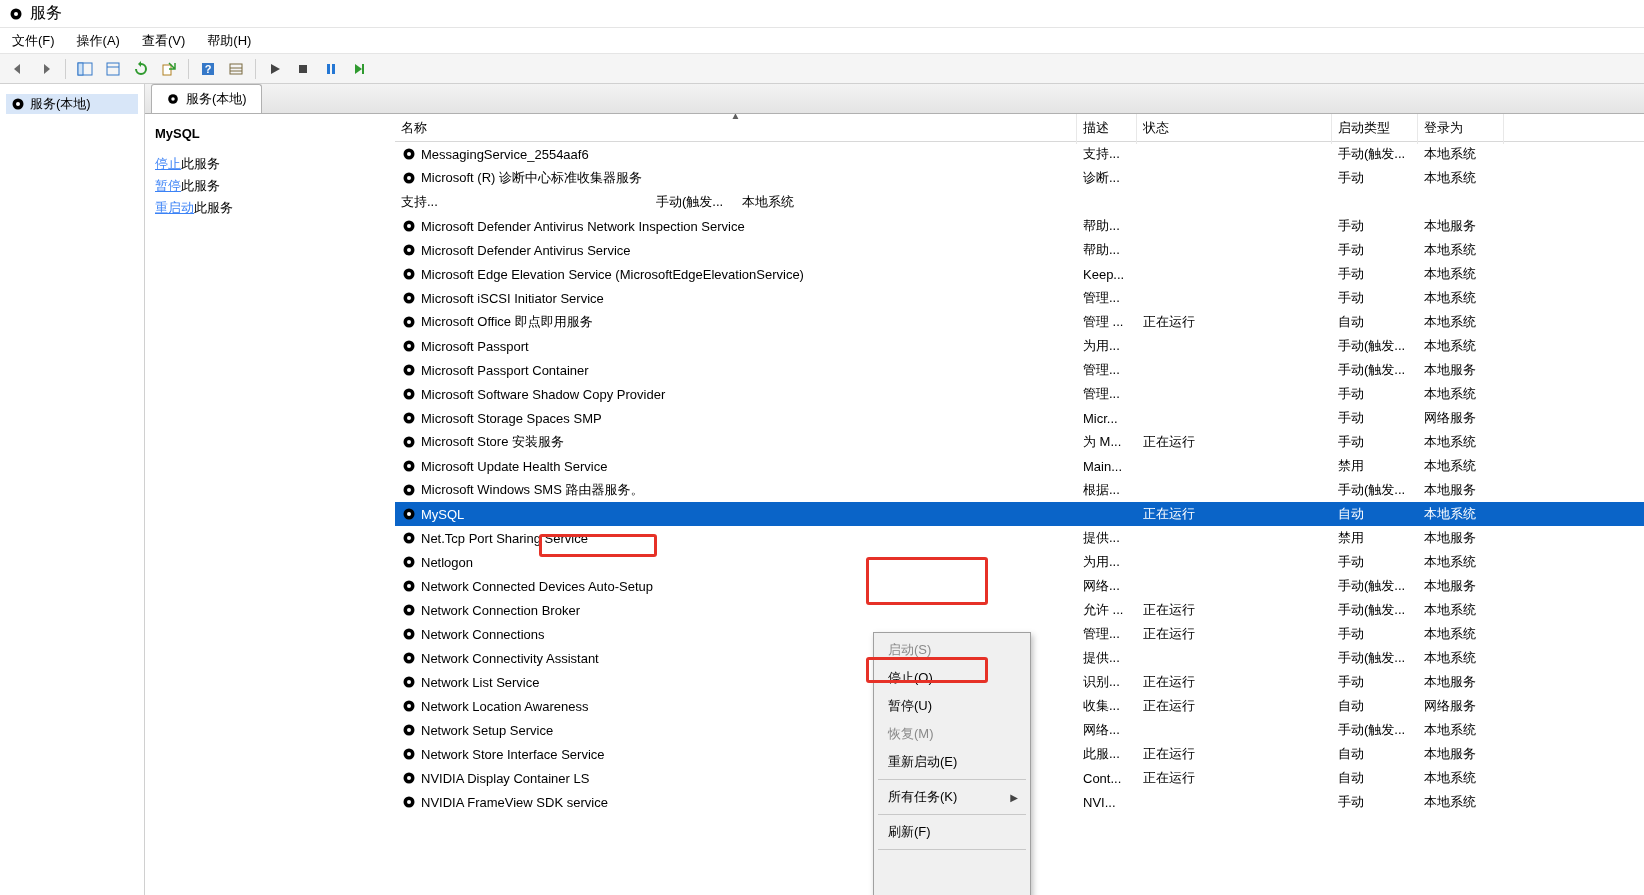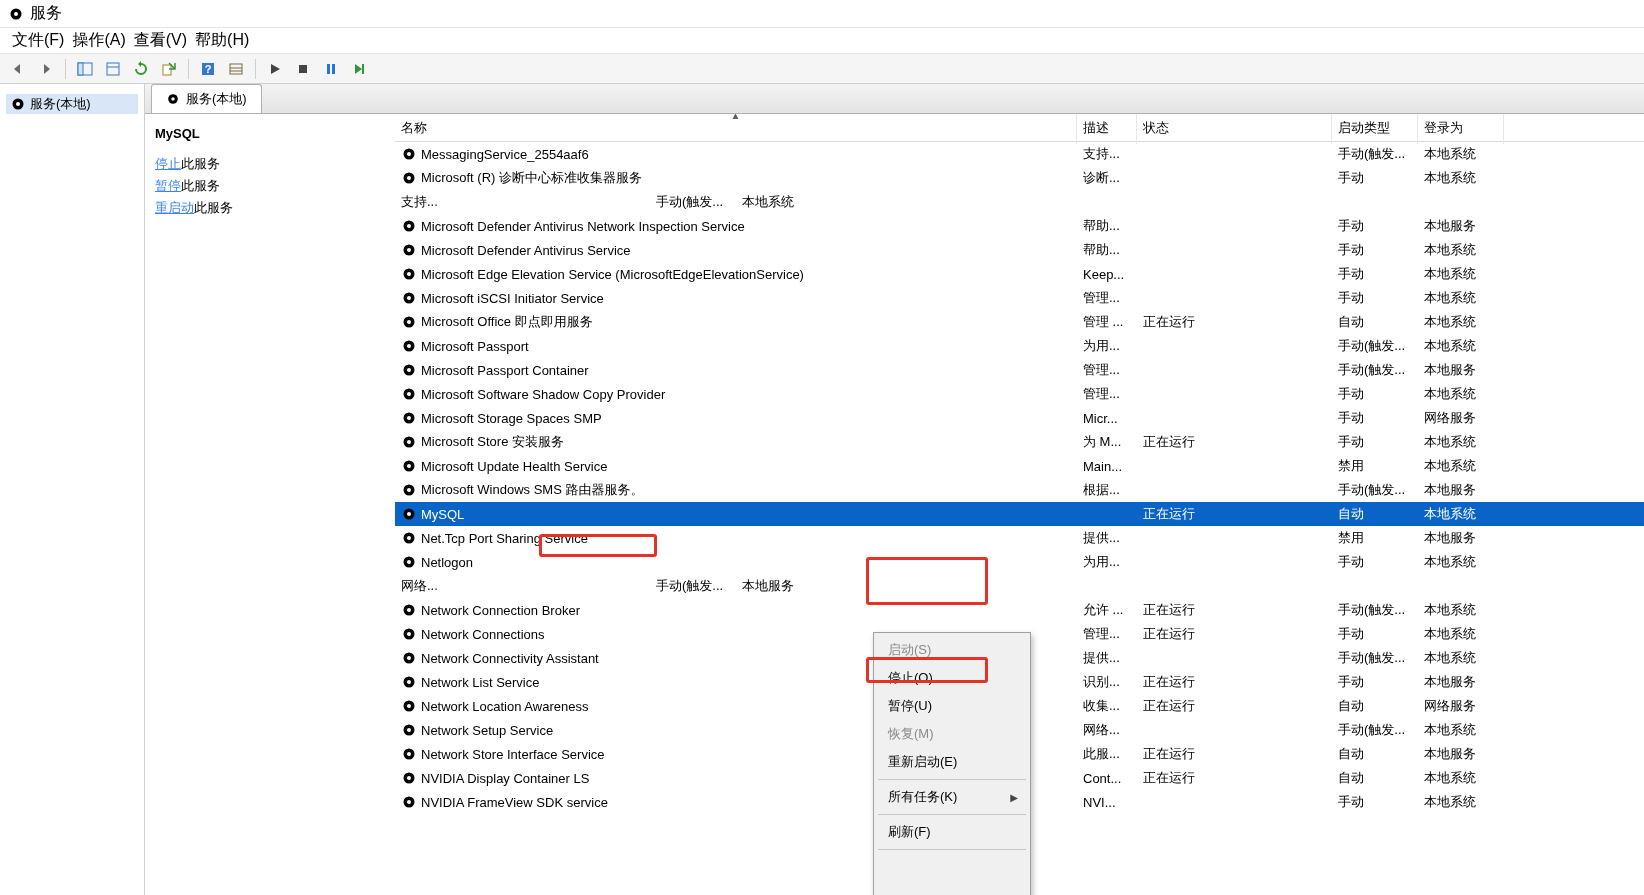--- a/index.html
+++ b/index.html
@@ -1,21 +1,21 @@
 <!DOCTYPE html>
 <html><head>
   <meta charset="utf-8">
   <style>
     * { box-sizing: border-box; margin: 0; padding: 0; font-family: "Microsoft YaHei", "Segoe UI", sans-serif; }
     body { background: #fff; font-size: 13px; color: #000; width: 1644px; height: 895px; overflow: hidden; }
     
     .titlebar { height: 28px; display: flex; align-items: center; padding: 0 8px; border-bottom: 1px solid #e5e5e5; font-size: 16px; background:#fff; }
     .titlebar .app-icon { width:16px; height:16px; margin-right:6px; }
     
-    .menubar { height: 26px; display: flex; align-items: center; padding: 0 8px; border-bottom: 1px solid #e5e5e5; font-size: 16px; background:#fff; }
+    .menubar { height: 26px; display: flex; align-items: center; padding: 0 8px; gap: 14px; border-bottom: 1px solid #e5e5e5; font-size: 13px; background:#fff; }
     .menubar .menu-item { padding: 2px 4px; cursor: default; }
     
     .toolbar { height: 30px; display:flex; align-items:center; padding:0 6px; gap:4px; background:#f5f5f5; border-bottom:1px solid #d0d0d0; }
     .toolbar .sep { width:1px; height:20px; background:#cfcfcf; margin:0 3px; }
     .tbtn { width:24px; height:24px; display:flex; align-items:center; justify-content:center; border:1px solid transparent; border-radius:2px; }
     
     .layout { display:flex; height: calc(895px - 28px - 26px - 30px); }
     .tree-pane { width:145px; border-right:1px solid #d0d0d0; padding:10px 6px; font-size:13px; background:#fff; }
     .tree-node { display:flex; align-items:center; gap:4px; padding:1px 4px; }
     .tree-node.selected { background:#d8e6f8; }
@@ -413,20 +413,27 @@
                   <circle cx="8" cy="8" r="2" fill="#fff"></circle>
                 </svg>
                 <span>Netlogon</span>
               </div>
               <div class="cell c-desc">为用...</div>
               <div class="cell c-status"></div>
               <div class="cell c-startup">手动</div>
               <div class="cell c-logon">本地系统</div>
             </div>
             <div class="row">
+              <div class="cell c-name">
+                <svg class="svc-icon gear-icon" viewBox="0 0 16 16">
+                  <circle cx="8" cy="8" r="5.5"></circle>
+                  <circle cx="8" cy="8" r="2" fill="#fff"></circle>
+                </svg>
+                <span>Network Connected Devices Auto-Setup</span>
+              </div>
               <div class="cell c-desc">网络...</div>
               <div class="cell c-status"></div>
               <div class="cell c-startup">手动(触发...</div>
               <div class="cell c-logon">本地服务</div>
             </div>
             <div class="row">
               <div class="cell c-name">
                 <svg class="svc-icon gear-icon" viewBox="0 0 16 16">
                   <circle cx="8" cy="8" r="5.5"></circle>
                   <circle cx="8" cy="8" r="2" fill="#fff"></circle>

